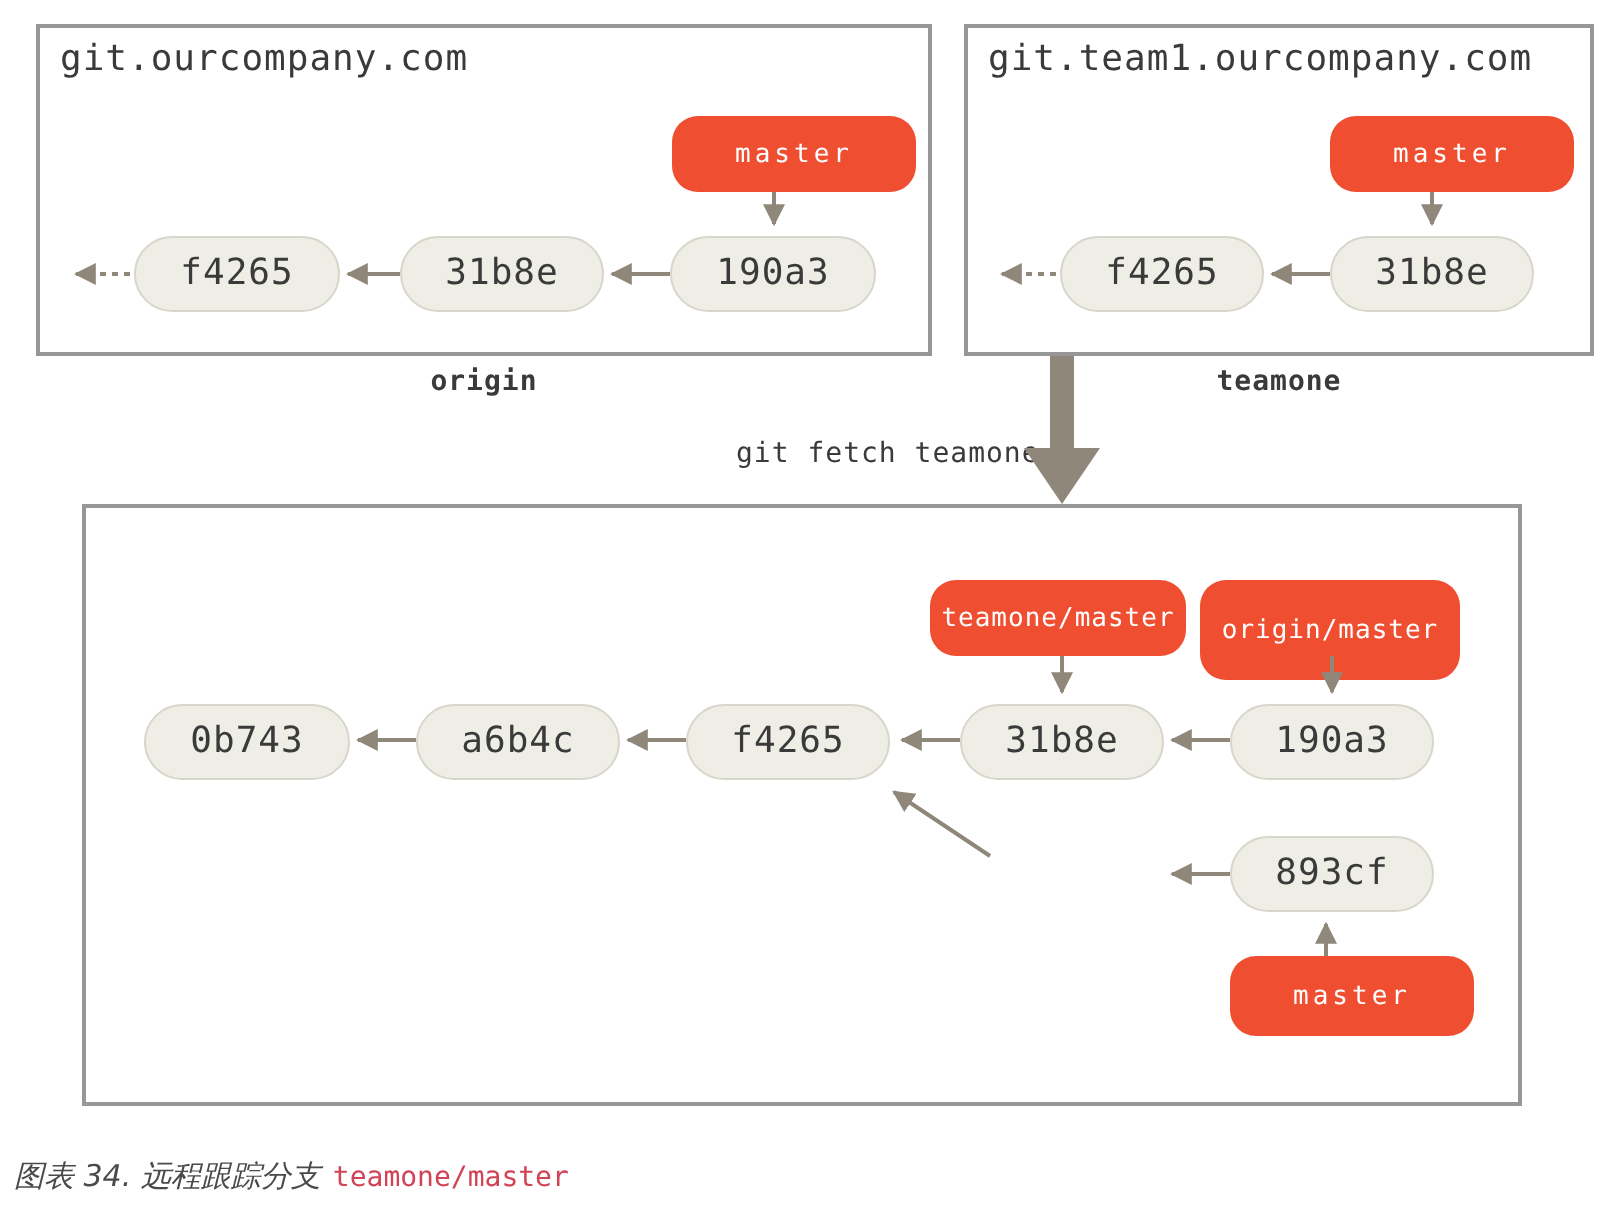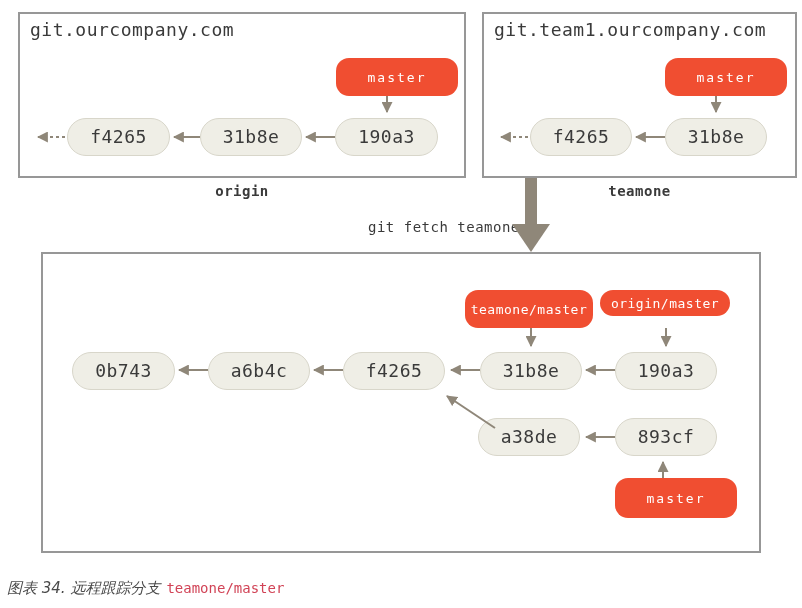--- a/index.html
+++ b/index.html
@@ -118,29 +118,28 @@
   <div class="ref-box sp2" style="left:665px; top:58px; width:122px; height:38px;">master</div>
   <div class="commit-node" style="left:530px; top:118px; width:102px;">f4265</div>
   <div class="commit-node" style="left:665px; top:118px; width:102px;">31b8e</div>
   <div class="repo-label" style="left:482px; top:183px; width:315px;">teamone</div>
 
   <div class="fetch-label" style="left:368px; top:219px;">git fetch teamone</div>
 
   <div class="server-box" style="left:41px; top:252px; width:720px; height:301px;"></div>
 
   <div class="ref-box" style="left:465px; top:290px; width:128px; height:38px;">teamone/master</div>
-  <div class="ref-box" style="left:600px; top:290px; width:130px; height:26px;">origin/master</div>
+  <div class="ref-box" style="left:600px; top:290px; width:130px; height:50px;">origin/master</div>
 
   <div class="commit-node" style="left:72px; top:352px; width:103px;">0b743</div>
   <div class="commit-node" style="left:208px; top:352px; width:102px;">a6b4c</div>
   <div class="commit-node" style="left:343px; top:352px; width:102px;">f4265</div>
   <div class="commit-node" style="left:480px; top:352px; width:102px;">31b8e</div>
   <div class="commit-node" style="left:615px; top:352px; width:102px;">190a3</div>
 
-  <div class="commit-node" style="left:478px; top:418px; width:102px;">a38de</div>
   <div class="commit-node" style="left:615px; top:418px; width:102px;">893cf</div>
 
   <div class="ref-box sp2" style="left:615px; top:478px; width:122px; height:40px;">master</div>
 
   <div class="caption" style="left:7px; top:579px;">
     <span>图表 34. 远程跟踪分支</span><code>teamone/master</code>
   </div>
 
   <svg class="arrows" viewBox="0 0 802 608">
     <defs>

